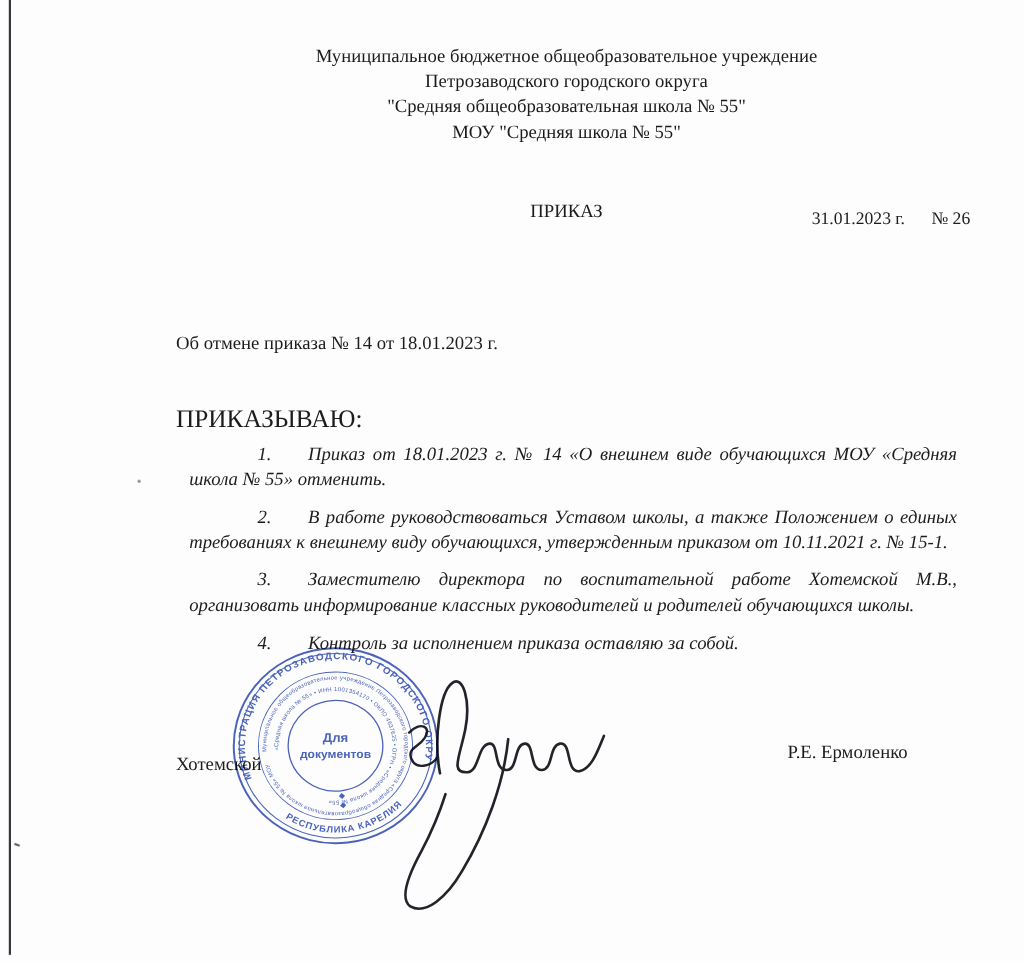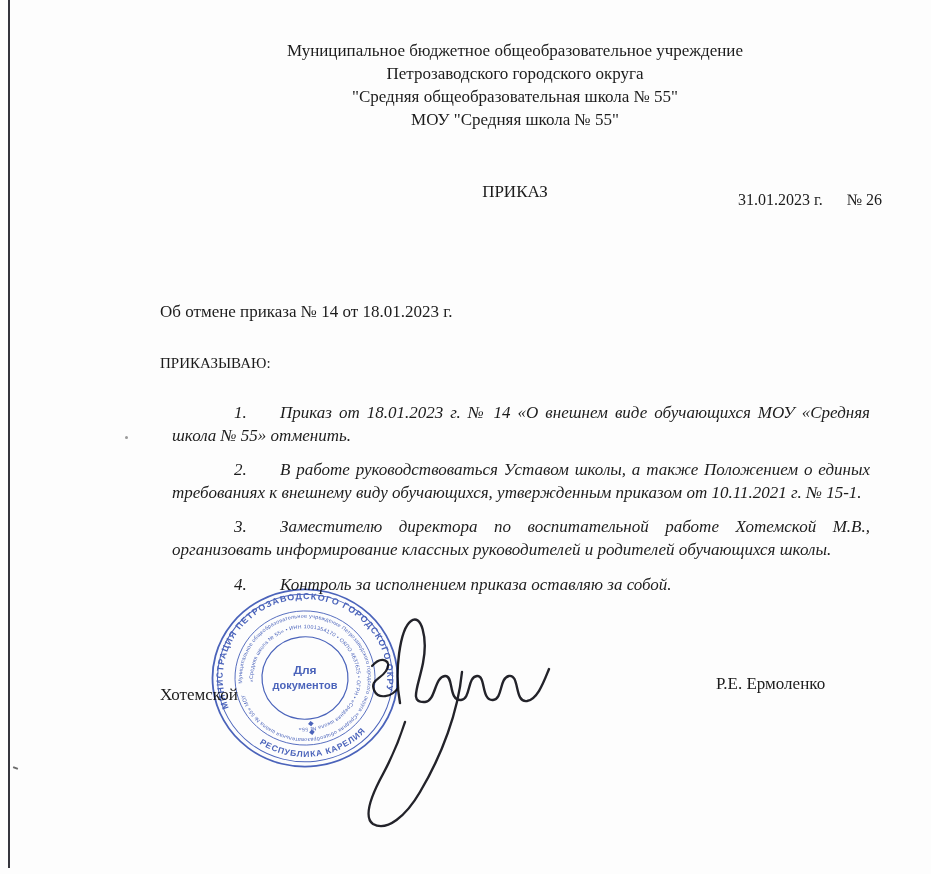--- a/index.html
+++ b/index.html
@@ -22,21 +22,21 @@
   }
   .order-title {
     position:absolute; top:182px; left:100px; width:830px;
     text-align:center; font-size:17px;
   }
   .meta-row {
     position:absolute; top:191px; left:160px; width:722px;
     display:flex; justify-content:flex-end; font-size:16px;gap:24px;
   }
   .subject { position:absolute; top:266px; left:160px; font-size:17px;margin-top:36px; }
-  .directive { position:absolute; top:355px; left:160px; font-size:15px; }
+  .directive { position:absolute; top:368px; left:160px; font-size:23px; }
 
   .items {
     position:absolute; top:390px; left:160px; width:722px;
     font-size:17px; line-height:22.6px; text-align:justify;
   }
   .item { margin:12px; text-indent:62px;font-style:italic; }
   .item-num { display:inline-block; width:46px; text-indent:0; }
 
   .sign-label { position:absolute; top:685px; left:160px; font-size:17px; }
   .sign-name  { position:absolute; top:674px; left:716px; font-size:17px; }

